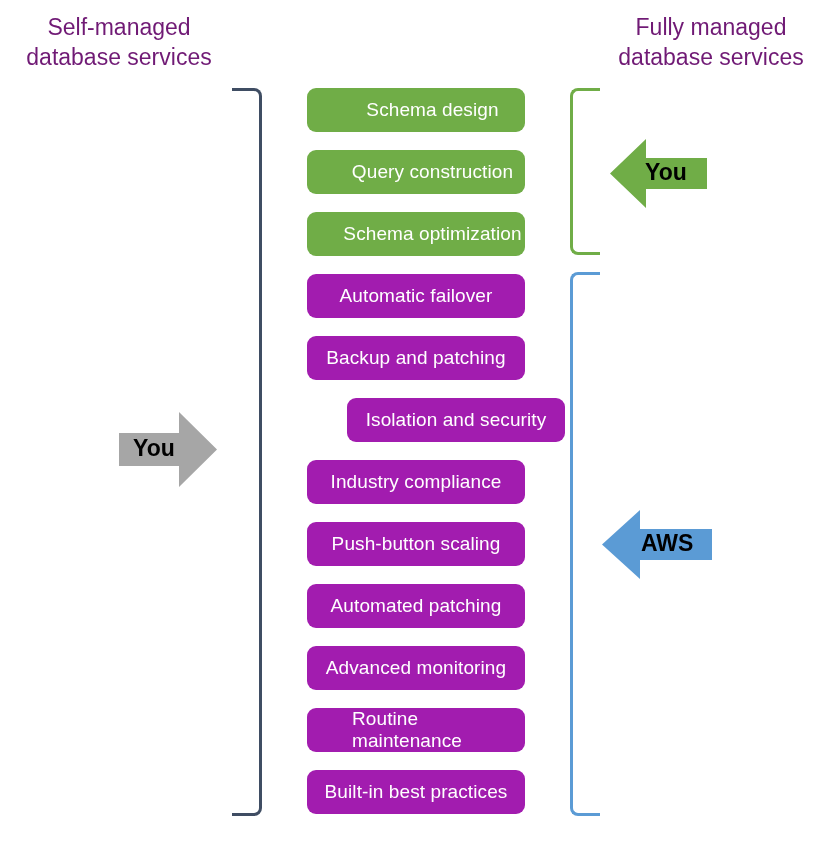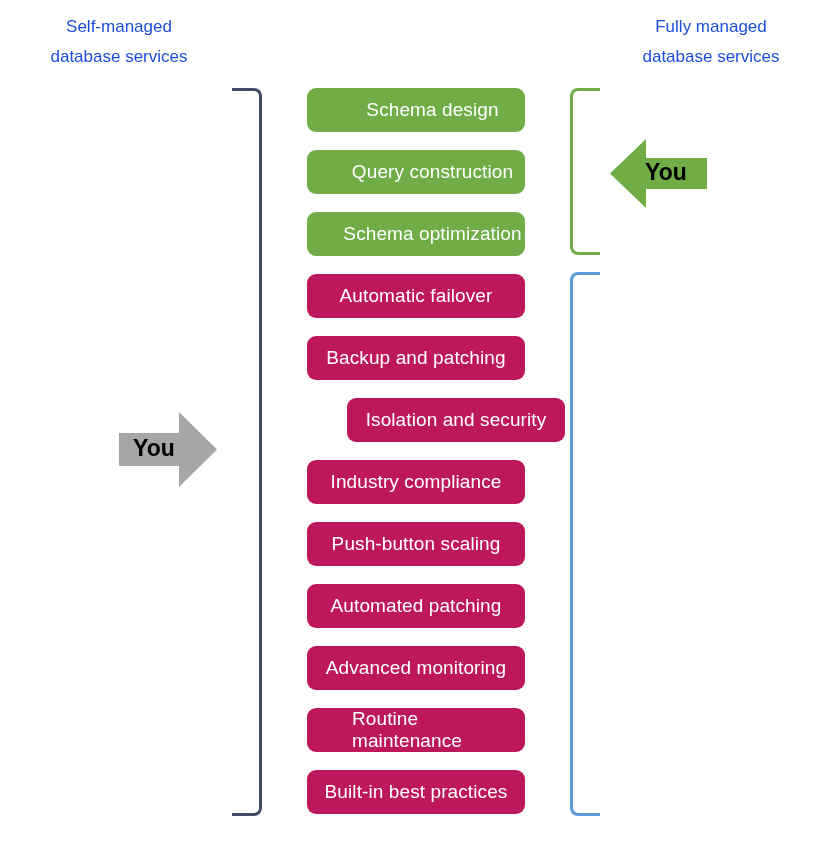--- a/index.html
+++ b/index.html
@@ -17,23 +17,23 @@
     width: 832px;
     height: 841px;
     background: #ffffff;
     overflow: hidden;
   }
 
   
   .heading {
     position: absolute;
     text-align: center;
-    font-size: 17px;
+    font-size: 23px;
     line-height: 30px;
-    color: #1d4ed8;
+    color: #701a75;
     white-space: pre-line;
     font-family: "Liberation Sans", sans-serif;
   }
   #heading-left  { left: 8px;  top: 12px; width: 222px; }
   #heading-right { left: 598px; top: 12px; width: 226px; }
 
   
   .box {
     position: absolute;
     left: 307px;
@@ -43,21 +43,21 @@
     color: #ffffff;
     font-size: 19px;
     display: flex;
     align-items: center;
     justify-content: center;
     letter-spacing: 0.1px;
     box-sizing: border-box;
     font-family: "Liberation Sans", sans-serif;
   }
   .box.green { background: #70AD47; padding-left: 33px; }
-  .box.blue  { background: #be185d; }
+  .box.blue  { background: #a21caf; }
 
   
   .bracket {
     position: absolute;
     box-sizing: border-box;
   }
   
   .bracket.left-facing {
     border: 3px solid #3F4D63;
     border-left: none;
@@ -137,14 +137,20 @@
     <span class="arrow-label">You</span>
   </div>
 
   <div class="arrow" id="arrow-you-right">
     <svg width="97" height="69" viewBox="0 0 97 69" aria-hidden="true">
       <polygon points="0,34.5 36,0 36,19 97,19 97,50 36,50 36,69" fill="#70AD47"></polygon>
     </svg>
     <span class="arrow-label">You</span>
   </div>
 
+  <div class="arrow" id="arrow-aws">
+    <svg width="110" height="69" viewBox="0 0 110 69" aria-hidden="true">
+      <polygon points="0,34.5 38,0 38,19 110,19 110,50 38,50 38,69" fill="#5B9BD5"></polygon>
+    </svg>
+    <span class="arrow-label">AWS</span>
+  </div>
 
 </div>
 
 </body></html>

